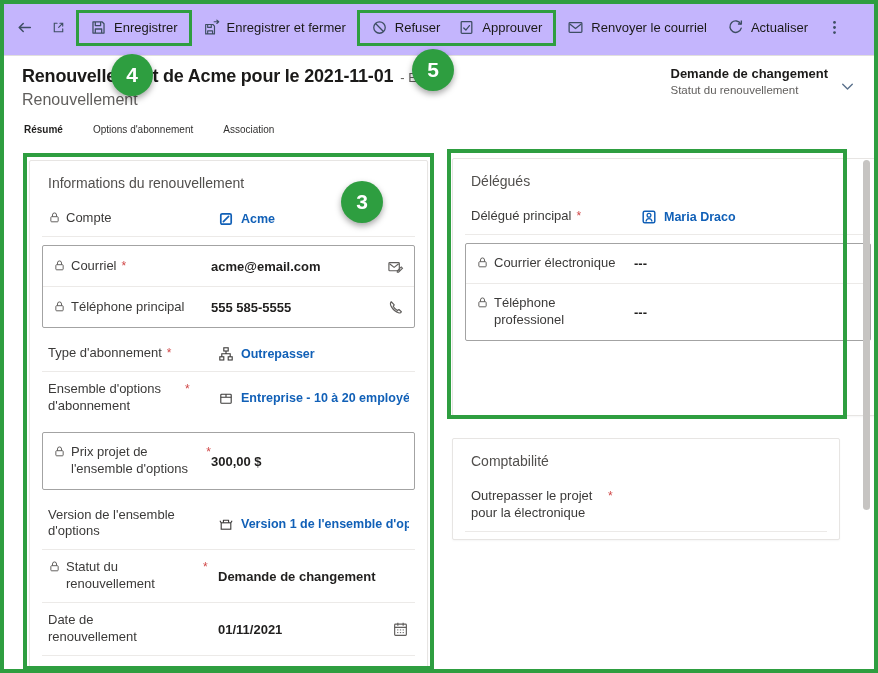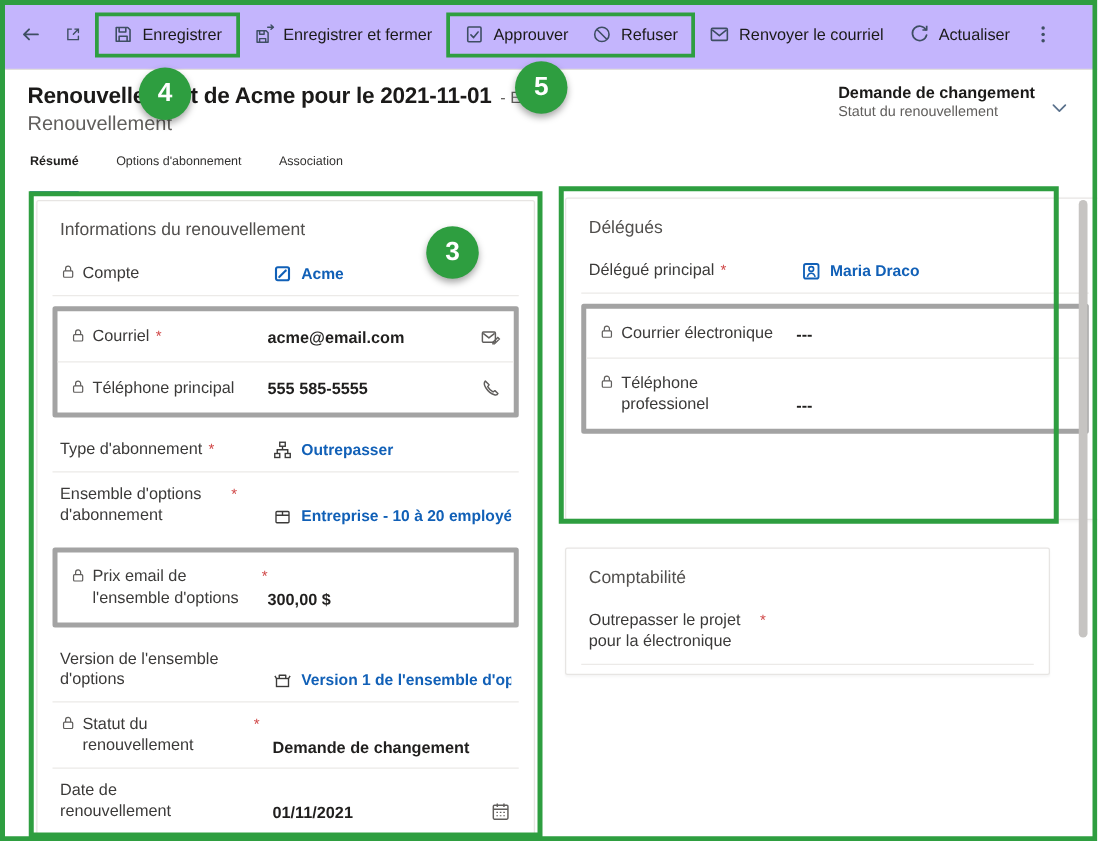--- a/index.html
+++ b/index.html
@@ -36,23 +36,23 @@
   .tabs { display:flex; gap:30px; padding:6px 24px 0 24px; height:38px; }
   .tab { font-size:10px; color:#323130; padding-bottom:9px; cursor:pointer; }
   .tab.active { font-weight:700; color:#201f1e; border-bottom:3px solid var(--accent); }
   
   .card { position:absolute; background:#fff; border:1px solid #e7e5e3; border-radius:2px;
     box-shadow:0 1px 2px rgba(0,0,0,.04); padding:6px 12px; }
   .card-left  { left:29px; top:160px; width:399px; height:530px; }
   .card-delegates { left:452px; top:158px; width:432px; height:258px; }
   .card-accounting { left:452px; top:438px; width:388px; height:102px; }
   .sec-title { font-size:14px; color:#514f4d; padding:8px 6px 10px 6px; }
-  .frow { display:flex; align-items:flex-end; padding:9px 6px; border-bottom:1px solid #eceae8; }
+  .frow { display:flex; align-items:center; padding:9px 6px; border-bottom:1px solid #eceae8; }
   .frow.nb { border-bottom:none; }
-  .fgroup { border:4px solid #a3a3a3; border-radius:2px; margin:8px 0; }
+  .fgroup { border:1px solid #a3a3a3; border-radius:2px; margin:8px 0; }
   .fgroup .frow { border-bottom:none; padding:11px 10px; }
   .fgroup .frow + .frow { border-top:1px solid #eceae8; }
   .fgroup .lbl-cell { width:158px; }
   .lbl-cell { width:170px; flex:none; display:flex; gap:5px; font-size:13px; color:#3b3a39; line-height:1.3; }
   .lbl { max-width:132px; }
   .req { color:var(--red); font-size:12px; line-height:1.4; }
   .lock { width:13px; height:13px; color:#605e5c; flex:none; margin-top:1px; }
   .val-cell { flex:1; display:flex; align-items:center; gap:7px; min-width:0; padding-top:1px; cursor:pointer; }
   .val { font-size:13px; font-weight:600; color:#201f1e; }
   .val-link { font-size:12.5px; font-weight:700; color:var(--blue); text-decoration:none;
@@ -184,29 +184,29 @@
     </div>
     <button class="cmd-btn">
       <svg class="ic">
           <use href="#i-saveclose"></use>
         </svg>
       <span>Enregistrer et fermer</span>
     </button>
     <div class="anno-wrap">
       <button class="cmd-btn">
         <svg class="ic">
-            <use href="#i-approve"></use>
-          </svg>
-        <span>Approuver</span>
+            <use href="#i-refuse"></use>
+          </svg>
+        <span>Refuser</span>
       </button>
       <button class="cmd-btn">
         <svg class="ic">
-            <use href="#i-refuse"></use>
-          </svg>
-        <span>Refuser</span>
+            <use href="#i-approve"></use>
+          </svg>
+        <span>Approuver</span>
       </button>
     </div>
     <button class="cmd-btn">
       <svg class="ic">
           <use href="#i-mail"></use>
         </svg>
       <span>Renvoyer le courriel</span>
     </button>
     <button class="cmd-btn">
       <svg class="ic">
@@ -317,21 +317,21 @@
         <a class="val-link">Entreprise - 10 à 20 employés</a>
       </div>
     </div>
 
     <div class="fgroup">
       <div class="frow">
         <div class="lbl-cell">
           <svg class="lock">
               <use href="#i-lock"></use>
             </svg>
-          <span class="lbl">Prix email de l'ensemble d'options</span>
+          <span class="lbl">Prix projet de l'ensemble d'options</span>
           <span class="req">*</span>
         </div>
         <div class="val-cell">
           <span class="val">300,00 $</span>
         </div>
       </div>
     </div>
 
     <div class="frow">
       <div class="lbl-cell">

